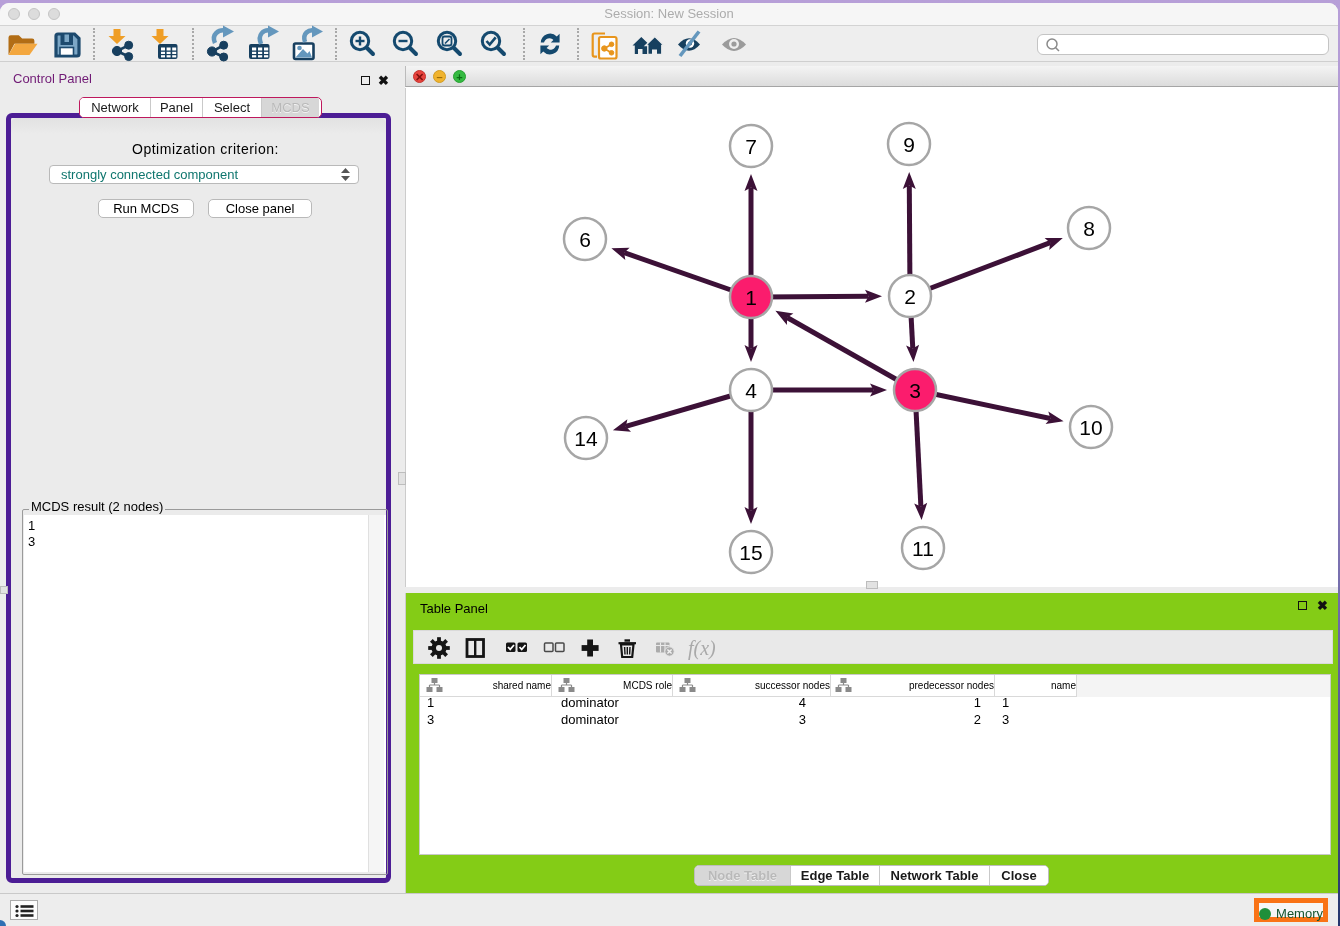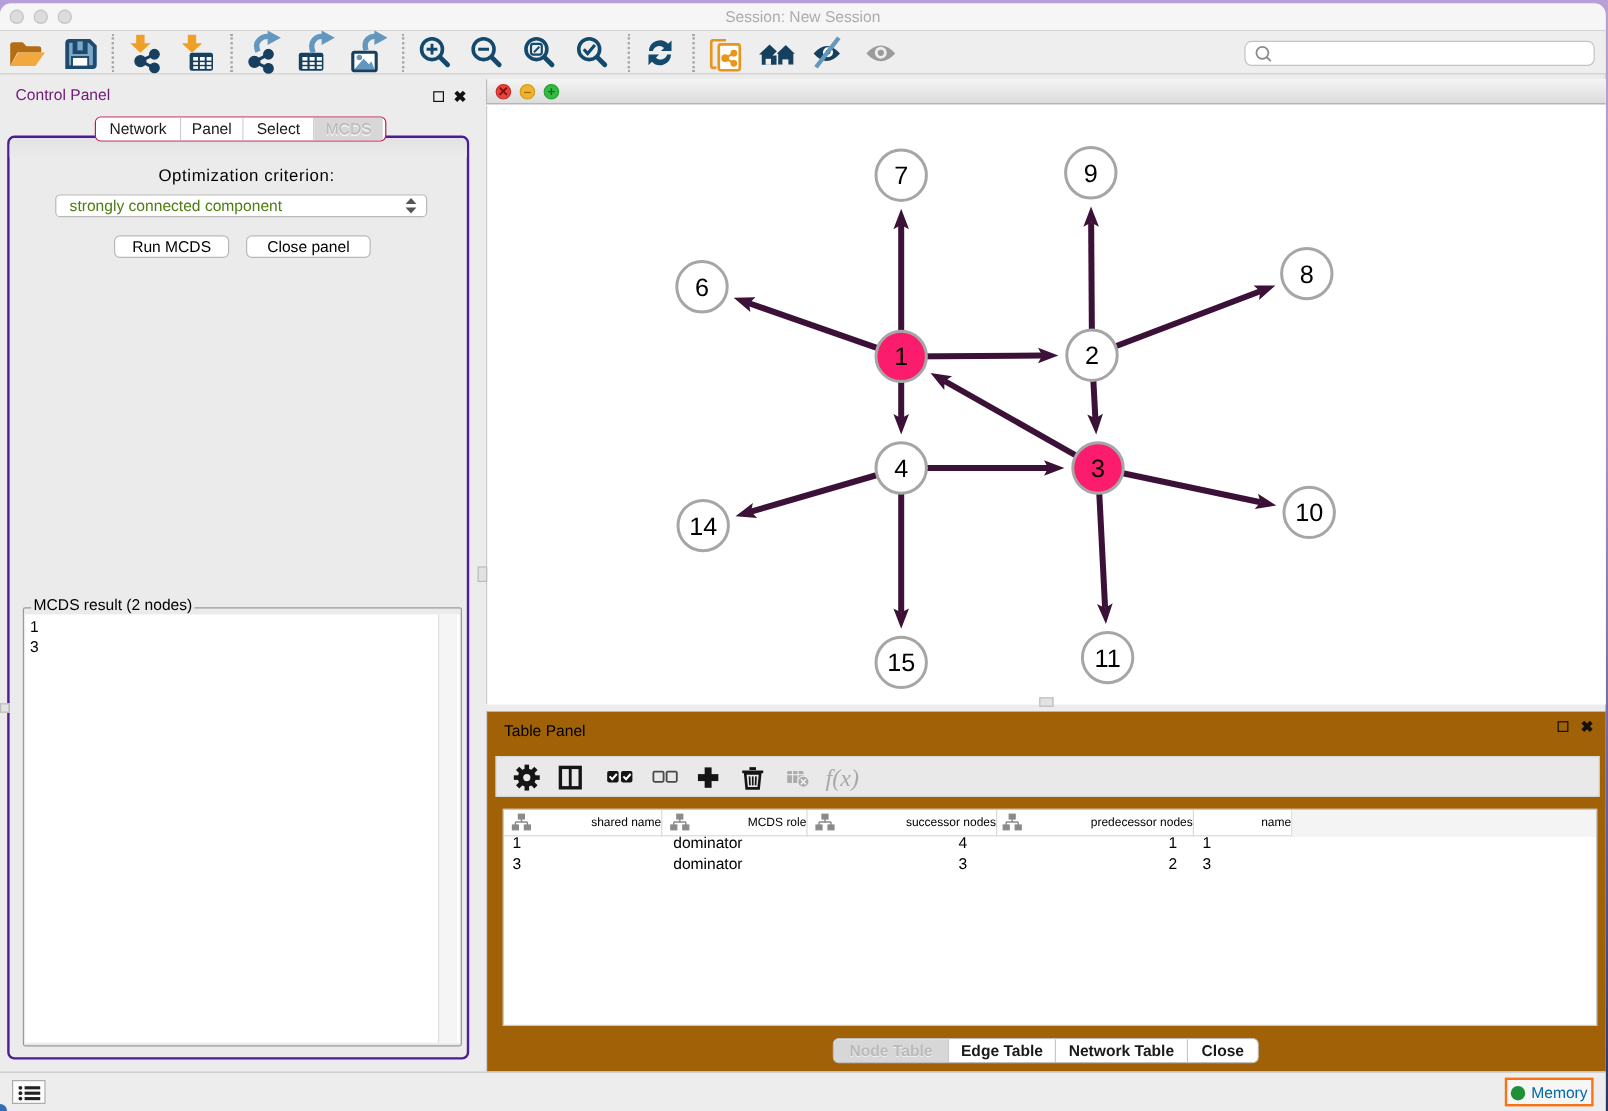--- a/index.html
+++ b/index.html
@@ -8,50 +8,50 @@
 .tl{position:absolute;top:5px;width:12px;height:12px;border-radius:50%;background:#dcdcdc;border:1px solid #c5c5c5}
 #wtitle{position:absolute;top:3px;left:0;width:100%;text-align:center;font-size:13px;color:#acacac}
 #toolbar{position:absolute;left:0;top:23px;width:1338px;height:36px;background:#eeeeee;border-bottom:1px solid #cfcfcf}
 .sep{position:absolute;top:2px;height:32px;width:0;border-left:2px dotted #a8a8a8}
 #searchbox{position:absolute;left:1037px;top:8px;width:292px;height:21px;background:#fff;border:1px solid #c4c4c4;border-radius:6px}
 #cpanel{position:absolute;left:0;top:65px;width:392px;height:828px;background:#ececec}
 #cphead{position:absolute;left:0;top:0;width:100%;height:28px}
 #cphead span{position:absolute;left:13px;top:3px;font-size:13px;color:#701a75}
 .fl{position:absolute;top:8px;width:9px;height:9px;border:1.5px solid #111}
 .xx{position:absolute;top:5px;font-size:13px;font-weight:bold;color:#111}
-#tabcontent{position:absolute;left:6px;top:45px;width:385px;height:770px;background:#ebebeb;border:2px solid #4c1d95;border-radius:6px}
+#tabcontent{position:absolute;left:6px;top:45px;width:385px;height:770px;background:#ebebeb;border:5px solid #4c1d95;border-radius:6px}
 #tabstrip{position:absolute;left:79px;top:29px;width:243px;height:21px;display:flex;border:1px solid #be185d;border-radius:5px;overflow:hidden;background:#fff}
 .tab{flex:0 0 auto;font-size:13px;color:#1a1a1a;text-align:center;line-height:19px;border-right:1px solid #c9c9c9;background:#fff}
 .tab.last{border-right:none}
 .tab.sel{background:#d7d7d7;color:#b9b9b9;text-shadow:0 1px 0 #f2f2f2}
 #optlabel{position:absolute;left:7px;top:23px;width:100%;text-align:center;font-size:14px;letter-spacing:0.5px;color:#000}
-#dropdown{position:absolute;left:38px;top:47px;width:310px;height:19px;background:#fff;border:1px solid #b9b9b9;border-radius:4px;font-size:13px;line-height:17px;padding-left:11px;color:#4d7c0f}
+#dropdown{position:absolute;left:38px;top:47px;width:310px;height:19px;background:#fff;border:1px solid #b9b9b9;border-radius:4px;font-size:13px;line-height:17px;padding-left:11px;color:#0f766e}
 .btn{position:absolute;top:81px;height:19px;background:#fff;border:1px solid #b9b9b9;border-radius:5px;font-size:13px;text-align:center;line-height:17px;color:#000}
 #fieldset{position:absolute;left:11px;top:391px;width:366px;height:366px;border:1px solid #9a9a9a;border-radius:2px}
 #fslegend{position:absolute;left:6px;top:-10px;background:#ebebeb;font-size:13px;line-height:14px;padding:0 2px;color:#000}
 #fsinner{position:absolute;left:1px;top:5px;width:362px;height:357px;background:#fff}
 #fsscroll{position:absolute;right:2px;top:0px;width:16px;height:357px;background:#f5f5f5;border-left:1px solid #e0e0e0}
 #fstext{position:absolute;left:4px;top:3px;font-size:13px;line-height:16px;color:#000}
 #netwin{position:absolute;left:405px;top:63px;width:933px;height:521px;background:#fff}
 #nettitle{position:absolute;left:0;top:0;width:100%;height:21px;background:linear-gradient(180deg,#f4f4f4,#dcdcdc);border-bottom:1px solid #a5a5a5;border-left:1px solid #bbb}
 #nettitle span{position:absolute;top:2px;left:0;width:100%;text-align:center;font-size:13px;font-weight:bold;color:#111}
 .mac{position:absolute;top:4px;width:13px;height:13px;border-radius:50%;font-size:11px;font-weight:bold;text-align:center;line-height:13px}
 #graphbox{position:absolute;left:0;top:22px;width:933px;height:499px;background:#fff;border-left:1px solid #ccc}
-#tpanel{position:absolute;left:405px;top:590px;width:933px;height:300px;background:#a16207;border-left:1px solid #ccc}
+#tpanel{position:absolute;left:405px;top:590px;width:933px;height:300px;background:#84cc16;border-left:1px solid #ccc}
 #tphead span{position:absolute;left:14px;top:8px;font-size:13px;color:#000}
 #tptoolbar{position:absolute;left:7px;top:37px;width:920px;height:34px;background:#e9e9e9;border:1px solid #dadada}
 #tbl{position:absolute;left:13px;top:81px;width:912px;height:181px;background:#fff;border:1px solid #c9c9c9}
 #tblhead{position:absolute;left:0;top:0;width:100%;height:22px;border-bottom:1px solid #d9d9d9}
 .th{position:absolute;top:0;height:22px;border-right:1px solid #d9d9d9;font-size:10px;color:#000;text-align:right;line-height:22px}
 .td{position:absolute;font-size:13px;color:#000;height:16px;line-height:16px}
 #btabs{position:absolute;left:288px;top:272px;height:21px;display:flex;border:1px solid #bdbdbd;border-radius:5px;overflow:hidden;background:#fff}
 #btabs .tab{font-weight:bold}
 #statusbar{position:absolute;left:0;top:890px;width:1338px;height:33px;background:#ededed;border-top:1px solid #c9c9c9}
 #listbtn{position:absolute;left:10px;top:6px;width:28px;height:20px;background:#fcfcfc;border:1px solid #ababab}
-#membtn{position:absolute;right:10px;top:4px;width:74px;height:24px;background:#f6f6f6;border:2px solid #f97316;font-size:13px;color:#0369a1;text-align:center;line-height:22px}
+#membtn{position:absolute;right:10px;top:4px;width:74px;height:24px;background:#f6f6f6;border:5px solid #f97316;font-size:13px;color:#14532d;text-align:right;line-height:22px}
 #memdot{display:inline-block;width:12px;height:12px;border-radius:50%;background:#1f8f3a;vertical-align:-2px;margin-right:5px}
 .grip{position:absolute;background:#e2e2e2;border:1px solid #bdbdbd}
 svg{display:block}
 svg text{-webkit-font-smoothing:antialiased}
 </style></head><body>
 <div id="desktop">
 <div id="win">
 <div id="titlebar">
 <div class="tl" style="left:8px"></div>
         <div class="tl" style="left:28px"></div>

